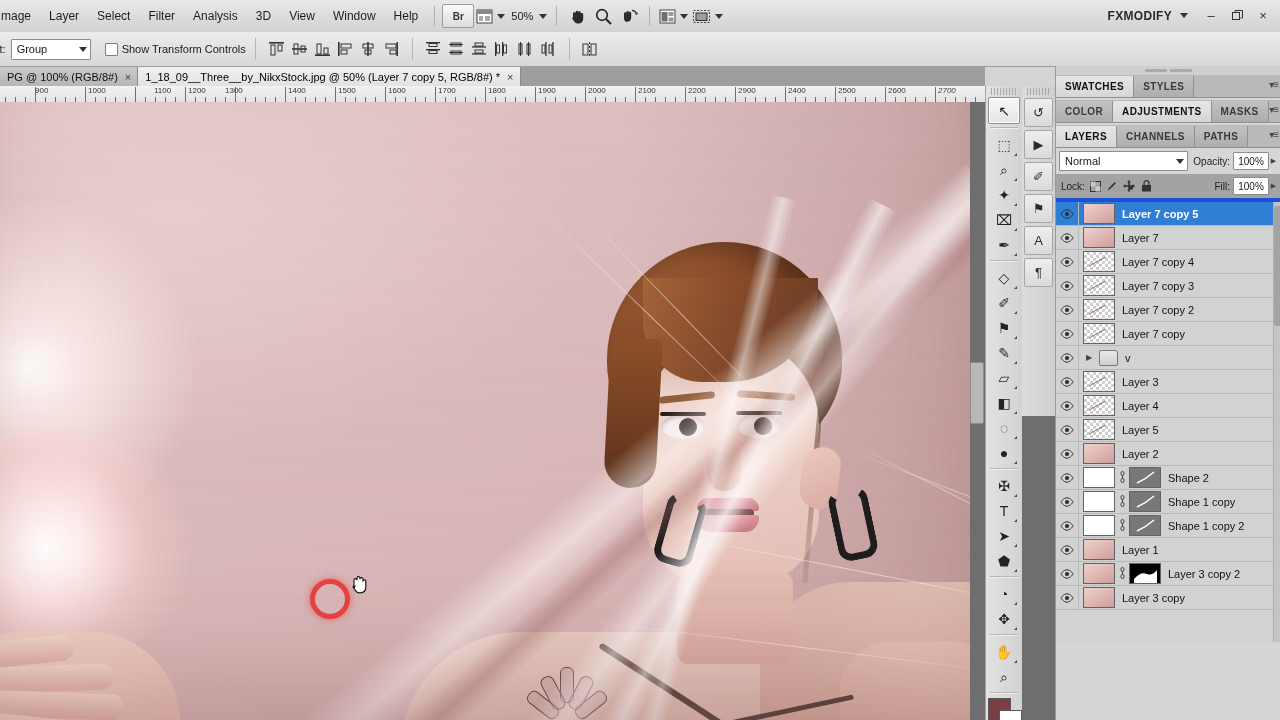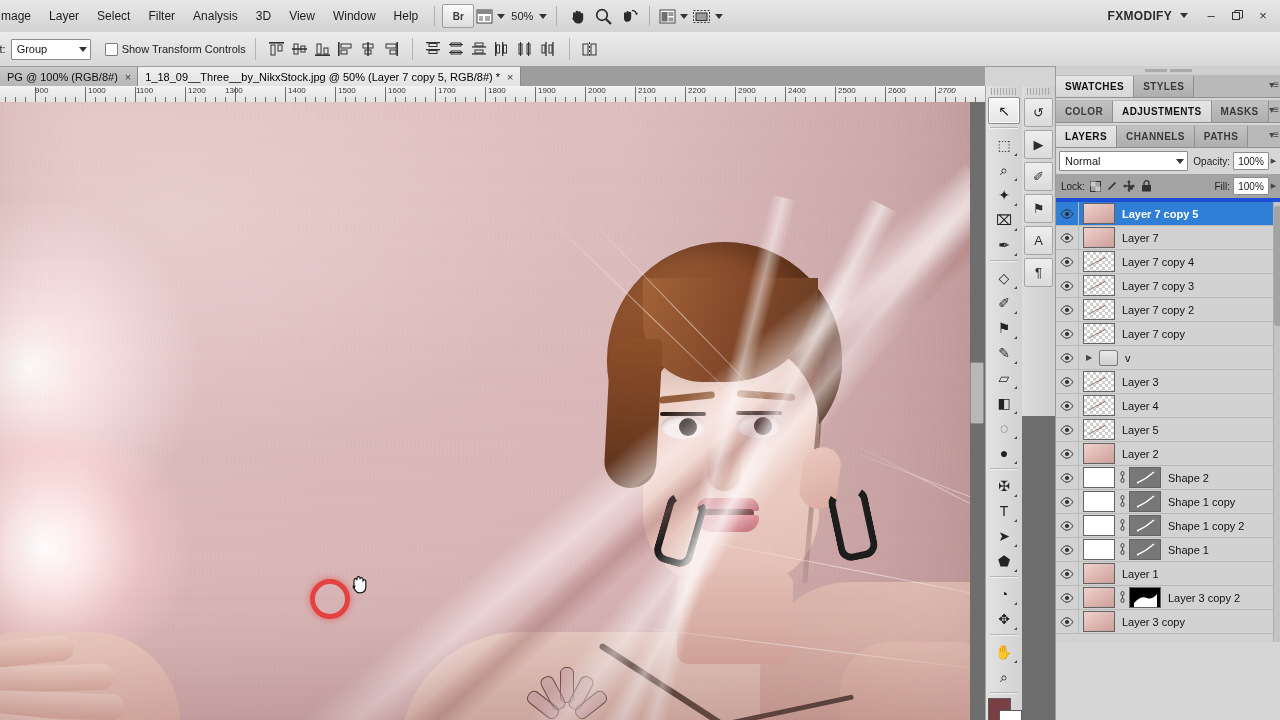--- a/index.html
+++ b/index.html
@@ -483,21 +483,21 @@
       <div class="rtick" style="left: 55px; height: 5px;"></div>
       <div class="rtick" style="left: 65px; height: 5px;"></div>
       <div class="rtick" style="left: 75px; height: 5px;"></div>
       <div class="rtick" style="left: 85px; height: 15px;"></div>
       <div class="rlabel" style="left: 86px;">1000</div>
       <div class="rtick" style="left: 95px; height: 5px;"></div>
       <div class="rtick" style="left: 105px; height: 5px;"></div>
       <div class="rtick" style="left: 115px; height: 5px;"></div>
       <div class="rtick" style="left: 125px; height: 5px;"></div>
       <div class="rtick" style="left: 135px; height: 15px;"></div>
-      <div class="rlabel" style="left: 134px;">1100</div>
+      <div class="rlabel" style="left: 152px;">1100</div>
       <div class="rtick" style="left: 145px; height: 5px;"></div>
       <div class="rtick" style="left: 155px; height: 5px;"></div>
       <div class="rtick" style="left: 165px; height: 5px;"></div>
       <div class="rtick" style="left: 175px; height: 5px;"></div>
       <div class="rtick" style="left: 185px; height: 15px;"></div>
       <div class="rlabel" style="left: 186px;">1200</div>
       <div class="rtick" style="left: 195px; height: 5px;"></div>
       <div class="rtick" style="left: 205px; height: 5px;"></div>
       <div class="rtick" style="left: 215px; height: 5px;"></div>
       <div class="rtick" style="left: 225px; height: 5px;"></div>
@@ -1062,40 +1062,20 @@
           </div>
           <span class="lname">Shape 1 copy 2</span>
         </div>
         <div class="layer-row">
           <div class="eye">
             <svg width="14" height="10" viewBox="0 0 14 10">
               <path d="M7 .8C3.4.8 1 5 1 5s2.4 4.2 6 4.2S13 5 13 5 10.6.8 7 .8z" fill="none" stroke="#2b2b2b" stroke-width="1"></path>
               <circle cx="7" cy="5" r="2" fill="#2b2b2b"></circle>
             </svg>
           </div>
-          <div class="thumb white-t"></div>
-          <span class="linkic"><svg width="7" height="12" viewBox="0 0 7 12">
-              <rect x="2" y="0.5" width="3" height="4" rx="1.5" fill="none" stroke="#444"></rect>
-              <rect x="2" y="7.5" width="3" height="4" rx="1.5" fill="none" stroke="#444"></rect>
-              <line x1="3.5" y1="4" x2="3.5" y2="8" stroke="#444"></line>
-            </svg></span>
-          <div class="thumb vec-t" style="margin-left: 1px;">
-            <svg width="30" height="19" viewBox="0 0 30 19" style="display:block">
-              <path d="M7 15 Q16 11 24 4" fill="none" stroke="#fff" stroke-width="1.4"></path>
-            </svg>
-          </div>
-          <span class="lname">Shape 1</span>
-        </div>
-        <div class="layer-row">
-          <div class="eye">
-            <svg width="14" height="10" viewBox="0 0 14 10">
-              <path d="M7 .8C3.4.8 1 5 1 5s2.4 4.2 6 4.2S13 5 13 5 10.6.8 7 .8z" fill="none" stroke="#2b2b2b" stroke-width="1"></path>
-              <circle cx="7" cy="5" r="2" fill="#2b2b2b"></circle>
-            </svg>
-          </div>
           <div class="thumb photo-t"></div>
           <span class="lname">Layer 1</span>
         </div>
         <div class="layer-row">
           <div class="eye">
             <svg width="14" height="10" viewBox="0 0 14 10">
               <path d="M7 .8C3.4.8 1 5 1 5s2.4 4.2 6 4.2S13 5 13 5 10.6.8 7 .8z" fill="none" stroke="#2b2b2b" stroke-width="1"></path>
               <circle cx="7" cy="5" r="2" fill="#2b2b2b"></circle>
             </svg>
           </div>

